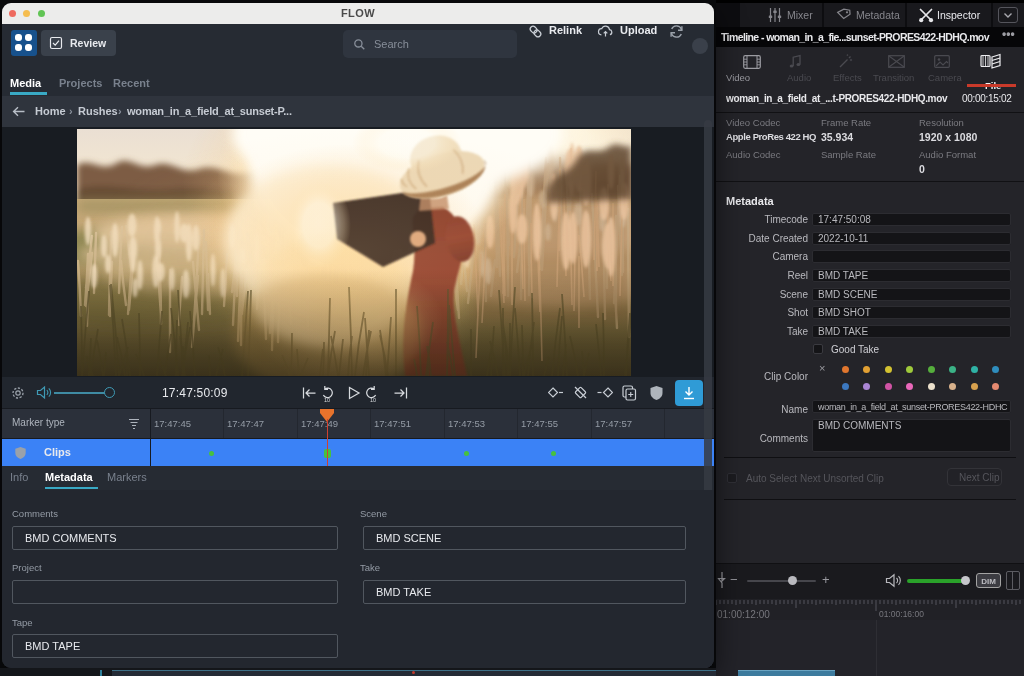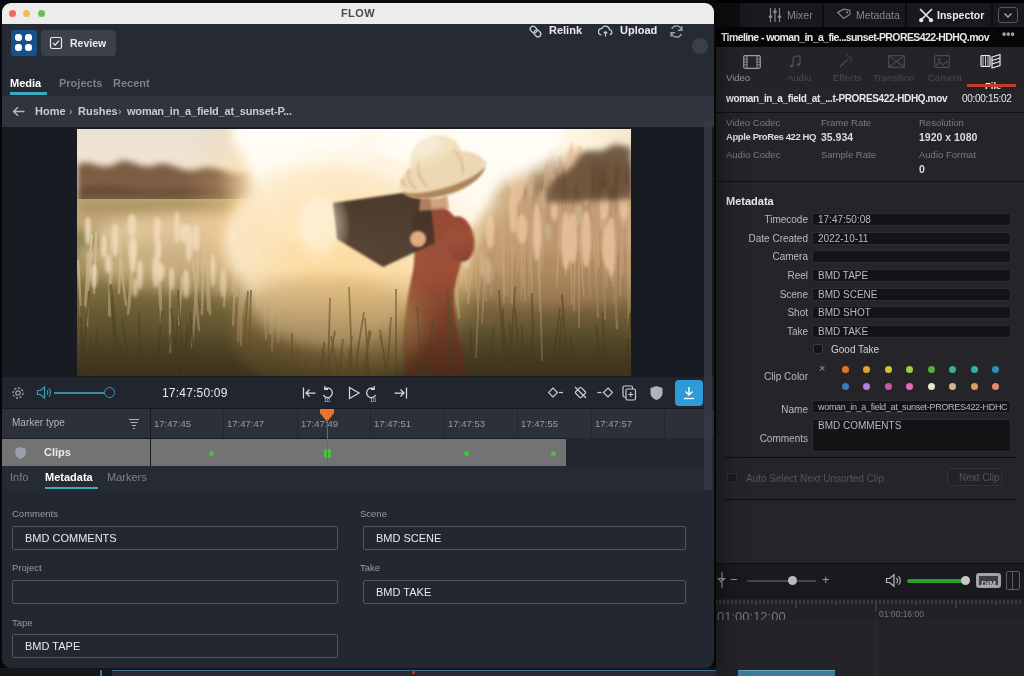--- a/index.html
+++ b/index.html
@@ -29,21 +29,21 @@
             font-size:11px;font-weight:bold;}
   #tabsrow{position:absolute;left:0;top:65px;width:712px;height:28px;background:#262b33;}
   #tabsrow span{font-size:11px;font-weight:bold;position:absolute;top:9px;}
   #crumbs{position:absolute;left:0;top:93px;width:712px;height:31px;background:#2f343d;
           color:#c6cbd3;font-size:11px;font-weight:bold;}
   #vidwrap{position:absolute;left:0;top:124px;width:712px;height:250px;background:#181c22;}
   #video{position:absolute;left:75px;top:2px;width:554px;height:247px;overflow:hidden;}
   #ctrlrow{position:absolute;left:0;top:374px;width:712px;height:31px;background:#21262e;}
   #rulerrow{position:absolute;left:0;top:405px;width:712px;height:30px;background:#2b303a;
             border-top:1px solid #171a20;}
-  #clipsrow{position:absolute;left:0;top:435px;width:564px;height:28px;background:#737373;
+  #clipsrow{position:absolute;left:0;top:435px;width:712px;height:28px;background:#3b82f6;
             border-top:1px solid #171a20;}
   #mtabs{position:absolute;left:0;top:463px;width:712px;height:24px;background:#262b33;}
   #form{position:absolute;left:0;top:487px;width:712px;height:178px;background:#23272f;}
   .flabel{position:absolute;color:#959ca6;font-size:9.5px;}
   .finput{position:absolute;height:24px;border:1px solid #51575f;border-radius:2px;
           color:#e8eaee;font-size:11px;line-height:23px;padding-left:12px;background:#23272f;}
   
   #panel{position:absolute;left:716px;top:0;width:308px;height:676px;background:#242429;}
   .plabel{color:#7b7b81;font-size:9.5px;}
   .pval{color:#dcdce0;font-size:10.5px;font-weight:bold;}
@@ -81,21 +81,21 @@
         <circle cx="11" cy="4.3" r="1.1" fill="#86868c"></circle>
       </svg>
     <span class="abs" style="left:140px;top:9px;font-size:10.5px;color:#86868c;">Metadata</span>
     <svg class="abs" style="left:202px;top:7px;" width="16" height="16" viewBox="0 0 16 16">
         <g stroke="#e6e6e9" stroke-width="1.7" stroke-linecap="round">
           <path d="M2.5 2.5 L13.5 13.5M13.5 2.5 L2.5 13.5"></path>
         </g>
         <circle cx="13" cy="13.2" r="2.1" fill="#e6e6e9"></circle>
         <circle cx="3.2" cy="13.2" r="2.1" fill="#e6e6e9"></circle>
       </svg>
-    <span class="abs" style="left:221px;top:9px;font-size:10.5px;font-weight:bold;color:#eaeaee;">Inspector</span>
+    <span class="abs" style="left:221px;top:9px;font-size:10.5px;font-weight:normal;color:#eaeaee;">Inspector</span>
     <div class="abs" style="left:282px;top:7px;width:20px;height:16px;border:1px solid #55555c;border-radius:3px;"></div>
     <svg class="abs" style="left:287px;top:12px;" width="10" height="7" viewBox="0 0 10 7">
         <path d="M1.5 1.5 L5 5 L8.5 1.5" fill="none" stroke="#a9a9af" stroke-width="1.4"></path>
       </svg>
 
     <div class="abs" style="left:0;top:27px;width:308px;height:20px;background:#060608;"></div>
     <span class="abs" style="left:5px;top:31px;font-size:10.5px;font-weight:bold;color:#e9e9ec;letter-spacing:-0.6px;white-space:nowrap;">Timeline - woman_in_a_fie...sunset-PRORES422-HDHQ.mov</span>
     <span class="abs" style="left:286px;top:27px;font-size:12px;font-weight:bold;color:#9d9da3;">•••</span>
 
     <div class="abs" style="left:0;top:47px;width:308px;height:43px;background:#232328;"></div>
@@ -211,31 +211,31 @@
     <span class="abs" style="left:14px;top:572px;font-size:13px;color:#9a9aa0;">−</span>
     <div class="abs" style="left:31px;top:580px;width:69px;height:2px;background:#46464c;border-radius:1px;"></div>
     <div class="abs" style="left:72px;top:576px;width:9px;height:9px;border-radius:50%;background:#b9b9be;"></div>
     <span class="abs" style="left:106px;top:572px;font-size:13px;color:#9a9aa0;">+</span>
     <svg class="abs" style="left:169px;top:573px;" width="17" height="15" viewBox="0 0 17 15">
         <path d="M1.5 5.5 h3 L9 1.8 v11.4 L4.5 9.5 h-3 z" fill="none" stroke="#b9b9be" stroke-width="1.2"></path>
         <path d="M11.5 5 a3.4 3.4 0 0 1 0 5 M13.5 3.2 a6 6 0 0 1 0 8.6" fill="none" stroke="#b9b9be" stroke-width="1.1"></path>
       </svg>
     <div class="abs" style="left:191px;top:579px;width:58px;height:4px;background:#2aa22a;border-radius:2px;"></div>
     <div class="abs" style="left:245px;top:576px;width:9px;height:9px;border-radius:50%;background:#c6c6cb;"></div>
-    <div class="abs" style="left:260px;top:573px;width:25px;height:15px;background:#3c3c42;border:3px solid #a3a3a3;border-radius:3px;color:#bcbcc1;font-size:8px;font-weight:bold;text-align:center;line-height:15px;">DIM</div>
+    <div class="abs" style="left:260px;top:573px;width:25px;height:15px;background:#3c3c42;border:1px solid #a3a3a3;border-radius:3px;color:#bcbcc1;font-size:8px;font-weight:bold;text-align:center;line-height:15px;">DIM</div>
     <div class="abs" style="left:290px;top:571px;width:14px;height:19px;border:1px solid #5c5c62;border-radius:2px;"></div>
     <div class="abs" style="left:296px;top:571px;width:1px;height:19px;background:#5c5c62;"></div>
 
     <div class="abs" style="left:0;top:599px;width:308px;height:21px;background:#212126;"></div>
     <svg class="abs" style="left:0;top:599px;" width="308" height="21" viewBox="0 0 308 21">
       <g stroke="#55555c" stroke-width="1">
         <path d="M0 1v5M4 1v4M8 1v4M12 1v4M16 1v4M20 1v5M24 1v4M28 1v4M32 1v4M36 1v4M40 1v5M44 1v4M48 1v4M52 1v4M56 1v4M60 1v5M64 1v4M68 1v4M72 1v4M76 1v4M80 1v8M84 1v4M88 1v4M92 1v4M96 1v4M100 1v5M104 1v4M108 1v4M112 1v4M116 1v4M120 1v5M124 1v4M128 1v4M132 1v4M136 1v4M140 1v5M144 1v4M148 1v4M152 1v4M156 1v4M160 1v11M164 1v4M168 1v4M172 1v4M176 1v4M180 1v5M184 1v4M188 1v4M192 1v4M196 1v4M200 1v5M204 1v4M208 1v4M212 1v4M216 1v4M220 1v5M224 1v4M228 1v4M232 1v4M236 1v4M240 1v8M244 1v4M248 1v4M252 1v4M256 1v4M260 1v5M264 1v4M268 1v4M272 1v4M276 1v4M280 1v5M284 1v4M288 1v4M292 1v4M296 1v4M300 1v5M304 1v4"></path>
       </g>
     </svg>
-    <span class="abs" style="left:1px;top:609px;font-size:13px;color:#77777d;">01:00:12:00</span>
+    <span class="abs" style="left:1px;top:609px;font-size:10px;color:#77777d;">01:00:12:00</span>
     <span class="abs" style="left:163px;top:609px;font-size:8.5px;color:#77777d;">01:00:16:00</span>
 
     <div class="abs" style="left:0;top:620px;width:308px;height:56px;background:#232329;"></div>
     <div class="abs" style="left:160px;top:620px;width:1px;height:56px;background:#2e2e34;"></div>
     <div class="abs" style="left:22px;top:670px;width:97px;height:6px;background:#3d7b9e;border-top:1px solid #6aa4c2;"></div>
   </div>
 
   <div id="win">
     <div id="titlebar">
       <div class="t">FLOW</div>
@@ -247,20 +247,24 @@
       <div id="appicon">
         <i style="left:4px;top:4px;"></i>
           <i style="left:14px;top:4px;"></i>
         <i style="left:4px;top:14px;"></i>
           <i style="left:14px;top:14px;"></i>
       </div>
       <div id="reviewbtn"><svg width="14" height="14" viewBox="0 0 14 14" style="margin-right:7px">
             <rect x="1.5" y="1.5" width="11" height="11" rx="1.5" fill="none" stroke="#e8eaee" stroke-width="1.2"></rect>
             <path d="M4 7l2.2 2.2L10 4.6" fill="none" stroke="#e8eaee" stroke-width="1.2"></path>
           </svg>Review</div>
+      <div id="searchbox"><svg width="13" height="13" viewBox="0 0 13 13" style="margin-right:8px">
+            <circle cx="5.4" cy="5.4" r="3.6" fill="none" stroke="#878e99" stroke-width="1.3"></circle>
+            <path d="M8.2 8.2L11.3 11.3" stroke="#878e99" stroke-width="1.3"></path>
+          </svg>Search</div>
       <div class="toolitem" style="left:526px;"><svg width="15" height="15" viewBox="0 0 15 15" style="margin-right:6px">
             <g fill="none" stroke="#c8cdd4" stroke-width="1.25" transform="rotate(-45 7.5 7.5)">
               <rect x="4.7" y="1.2" width="5.6" height="7.2" rx="2.8"></rect>
               <rect x="4.7" y="6.6" width="5.6" height="7.2" rx="2.8"></rect>
             </g>
           </svg>Relink</div>
       <div class="toolitem" style="left:595px;"><svg width="17" height="15" viewBox="0 0 17 15" style="margin-right:6px">
             <path d="M4.4 10.8 a3.1 3.1 0 0 1 .4-6.2 a4 4 0 0 1 7.7 1 a2.6 2.6 0 0 1 .4 5.1" fill="none" stroke="#c8cdd4" stroke-width="1.2"></path>
             <path d="M8.5 12.5 V7.8 M6.7 9.4 l1.8-1.8 1.8 1.8" fill="none" stroke="#c8cdd4" stroke-width="1.2"></path>
           </svg>Upload</div>

